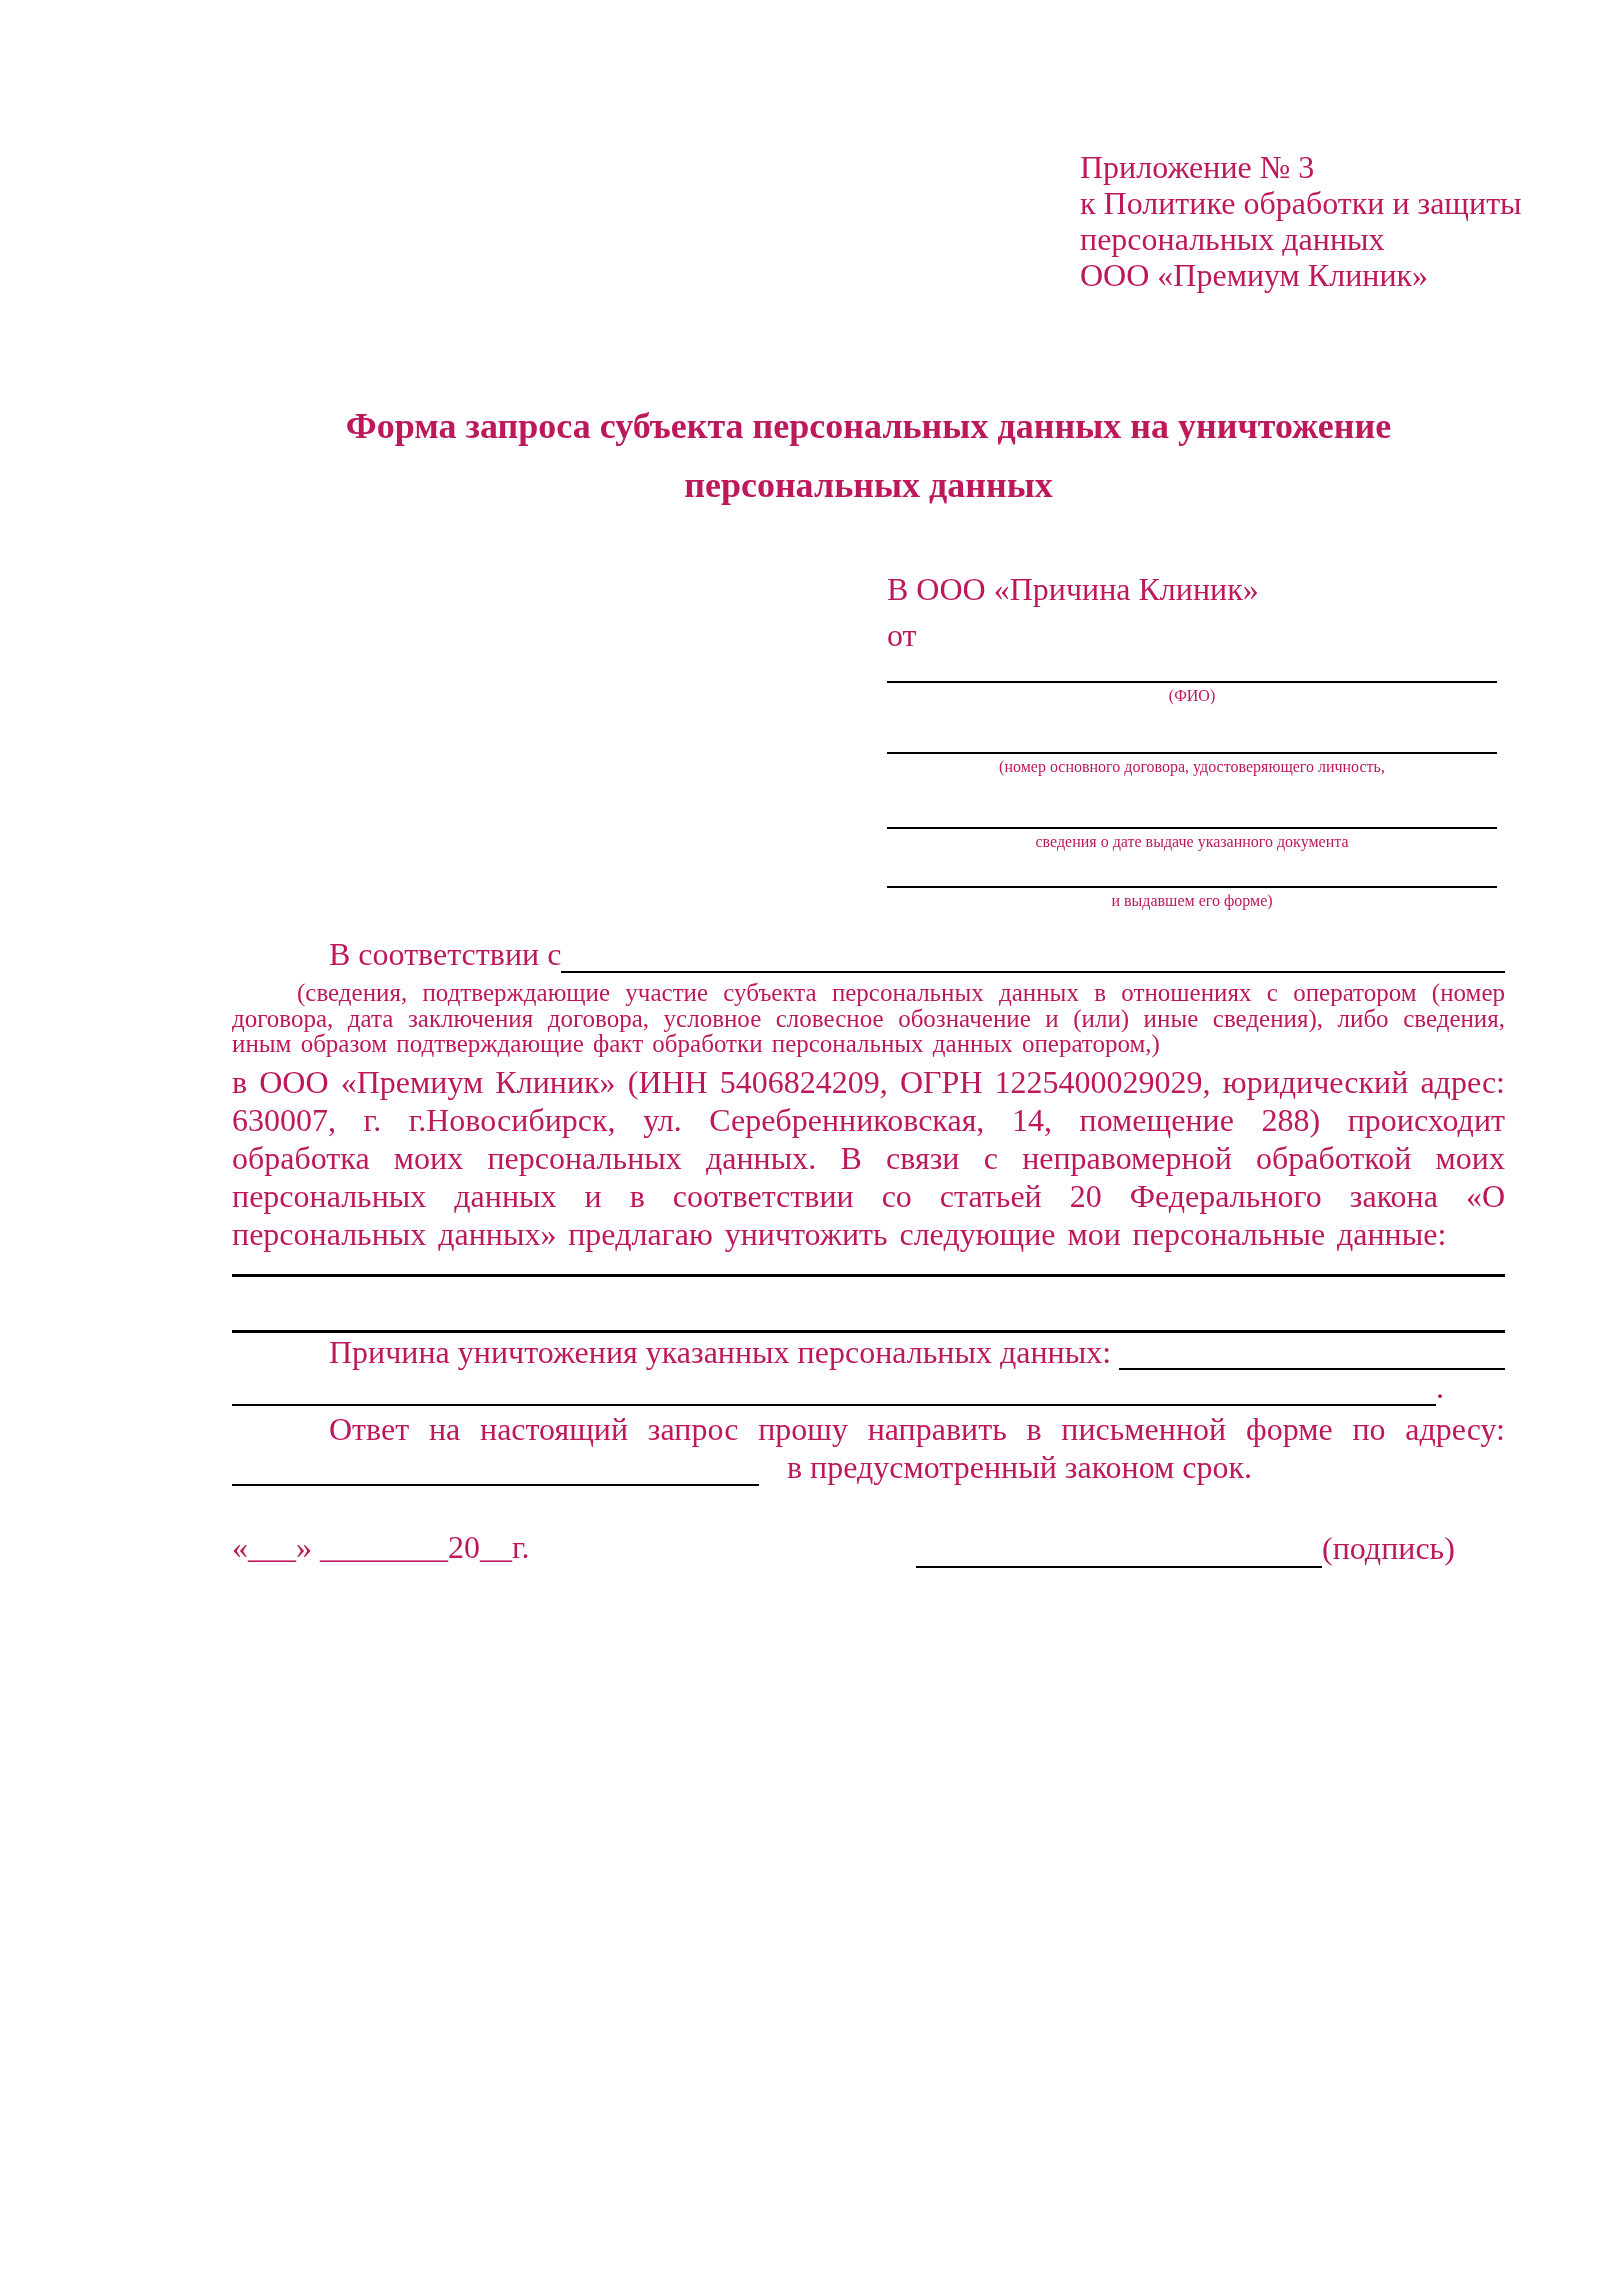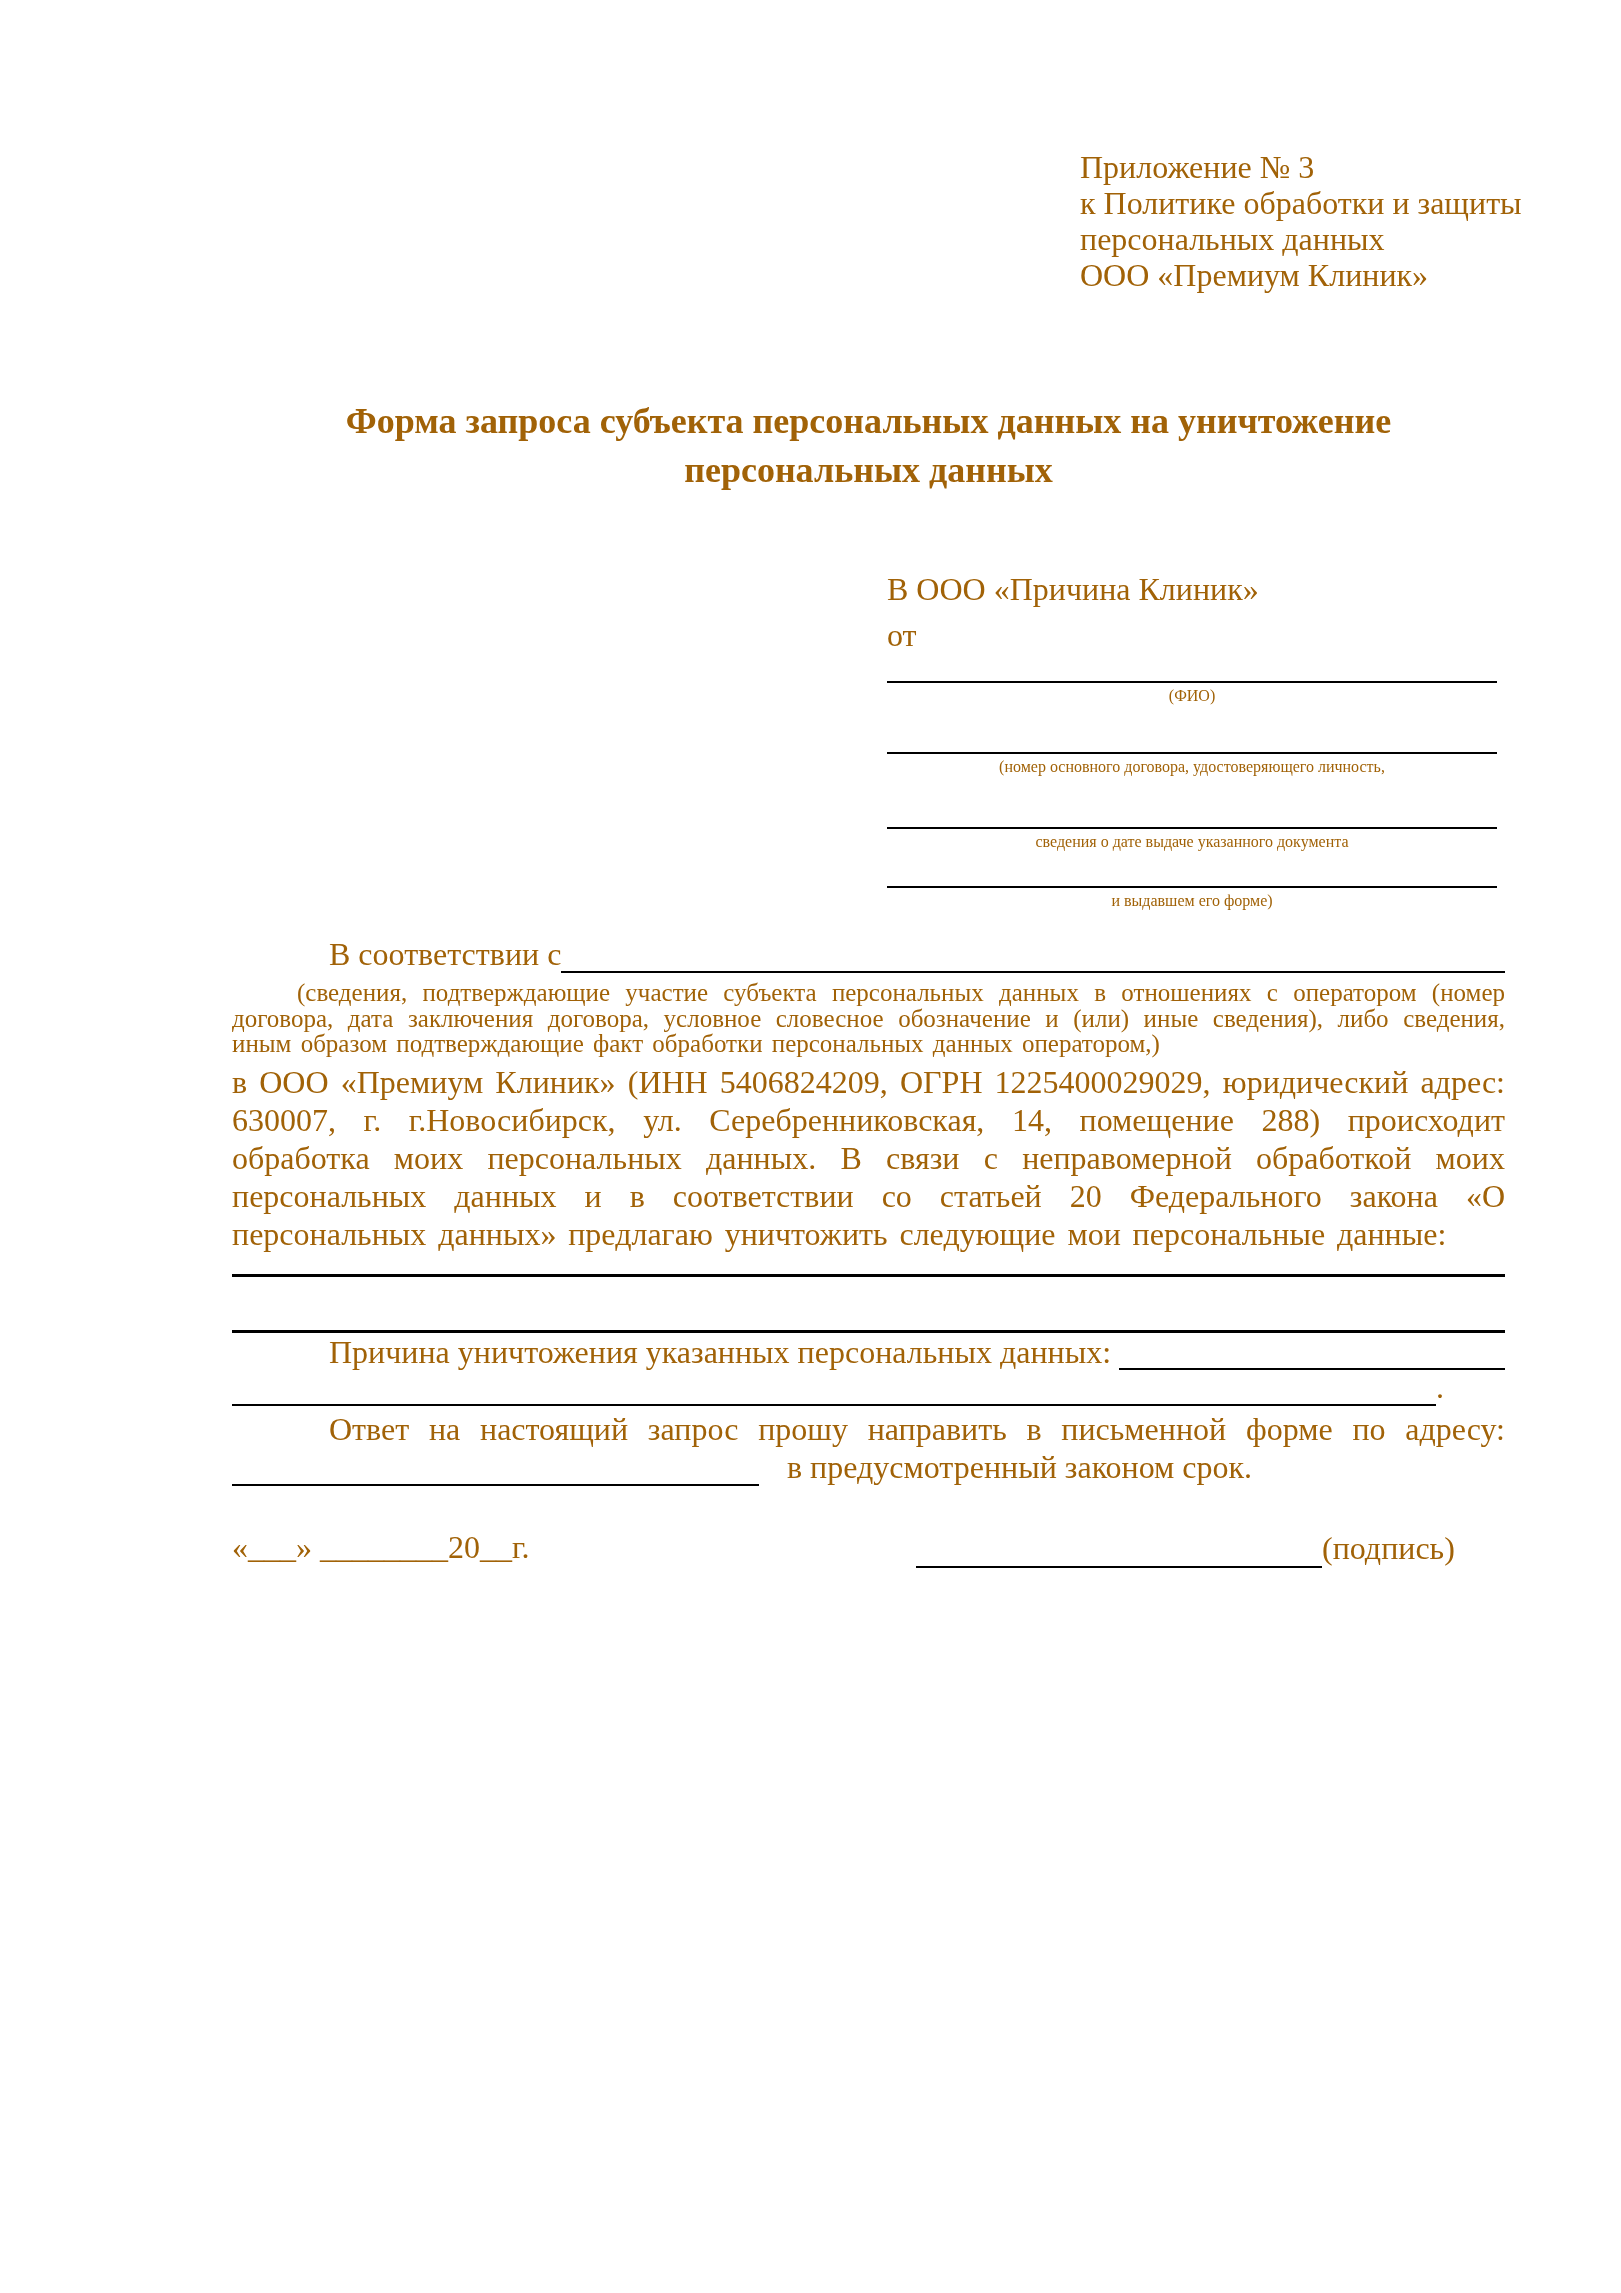--- a/index.html
+++ b/index.html
@@ -1,31 +1,31 @@
 <!DOCTYPE html>
 <html><head>
 <meta charset="utf-8">
 <style>
   html,body{margin:0;padding:0;background:#ffffff;}
   .page{
     position:relative;
     width:1621px;height:2294px;
-    background:#ffffff;color:#a16207;
+    background:#ffffff;color:#be185d;
     font-family:"Liberation Serif", serif;
     font-size:32px;line-height:37px;
     overflow:hidden;
     border-radius:16px;
   }
   .abs{position:absolute;}
   
   .header-note{left:1080px;top:149px;line-height:36px;}
   
   .doc-title{
     left:232px;top:397px;width:1273px;
-    text-align:center;font-weight:bold;font-size:36px;line-height:49px;
+    text-align:center;font-weight:bold;font-size:36px;line-height:59px;
   }
   
   .addressee{left:887px;top:571px;width:610px;}
   .addr-line{height:46px;}
   .blank{border-bottom:2.9px solid #000;}
   .field-caption{font-size:16px;line-height:25.5px;text-align:center;}
   
   .according-line{left:232px;top:936px;width:1273px;height:37px;display:flex;align-items:flex-end;}
   .according-prefix{margin-left:97px;white-space:nowrap;line-height:37px;}
   .fill{flex:1;border-bottom:2.9px solid #000;height:33px;}

